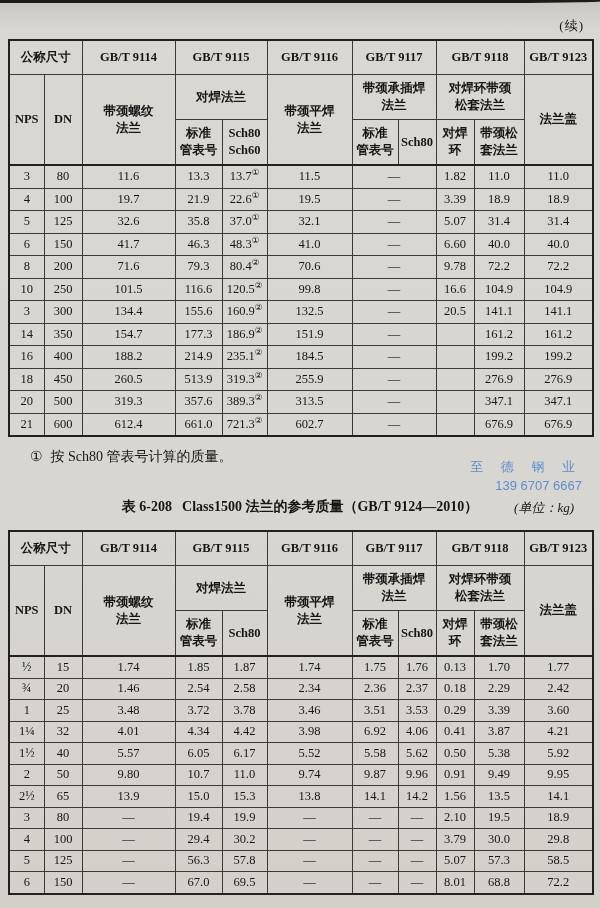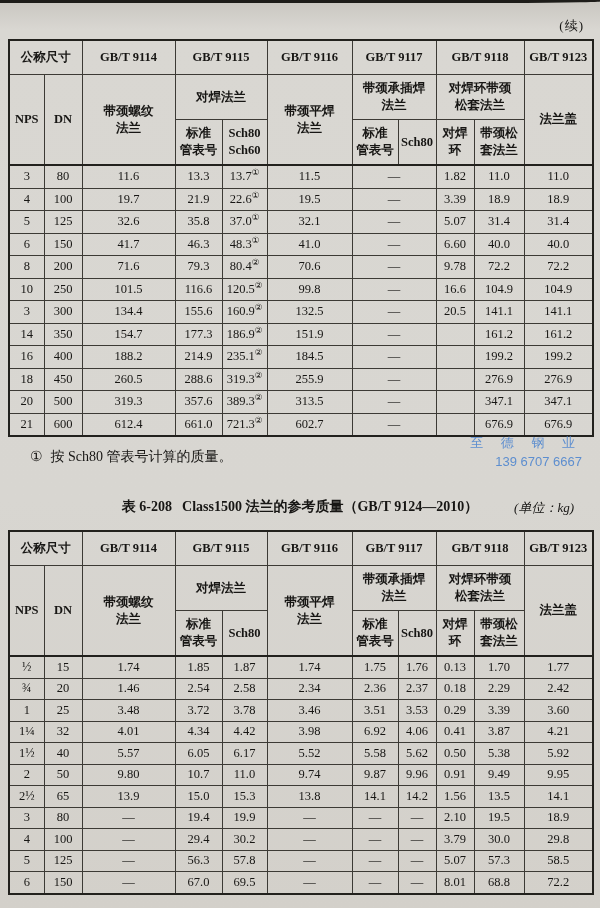--- a/index.html
+++ b/index.html
@@ -41,21 +41,21 @@
   thead tr.sub-row{border-bottom:2px solid #22211d;}
   .t1 tbody td{height:21.5px;}
   .t2 tbody td{height:20.5px;}
   td sup.fn{font-size:8.5px;vertical-align:super;line-height:0;}
   .footnotes{
     position:absolute;top:443px;left:30px;
     font-size:14px;line-height:2.05;
   }
   .footnotes .marker{margin-right:8px;}
   .watermark{
-    position:absolute;top:434px;right:18px;
+    position:absolute;top:458px;right:18px;
     color:#5d8ecf;text-align:right;
     font-family:"Liberation Sans","DejaVu Sans",sans-serif;
     font-size:13px;line-height:1.45;
   }
   .watermark .wm1{letter-spacing:7px;}
   .caption{
     position:absolute;top:498px;left:0;width:600px;
     font-size:14px;text-align:center;font-weight:bold;
   }
   .caption .cap-label{margin-right:10px;}
@@ -229,21 +229,21 @@
           <td>184.5</td>
           <td colspan="2">—</td>
           <td></td>
           <td>199.2</td>
           <td>199.2</td>
         </tr>
         <tr>
           <td>18</td>
           <td>450</td>
           <td>260.5</td>
-          <td>288.6</td>
+          <td>513.9</td>
           <td>319.3<sup class="fn">②</sup></td>
           <td>255.9</td>
           <td colspan="2">—</td>
           <td></td>
           <td>276.9</td>
           <td>276.9</td>
         </tr>
         <tr>
           <td>20</td>
           <td>500</td>

